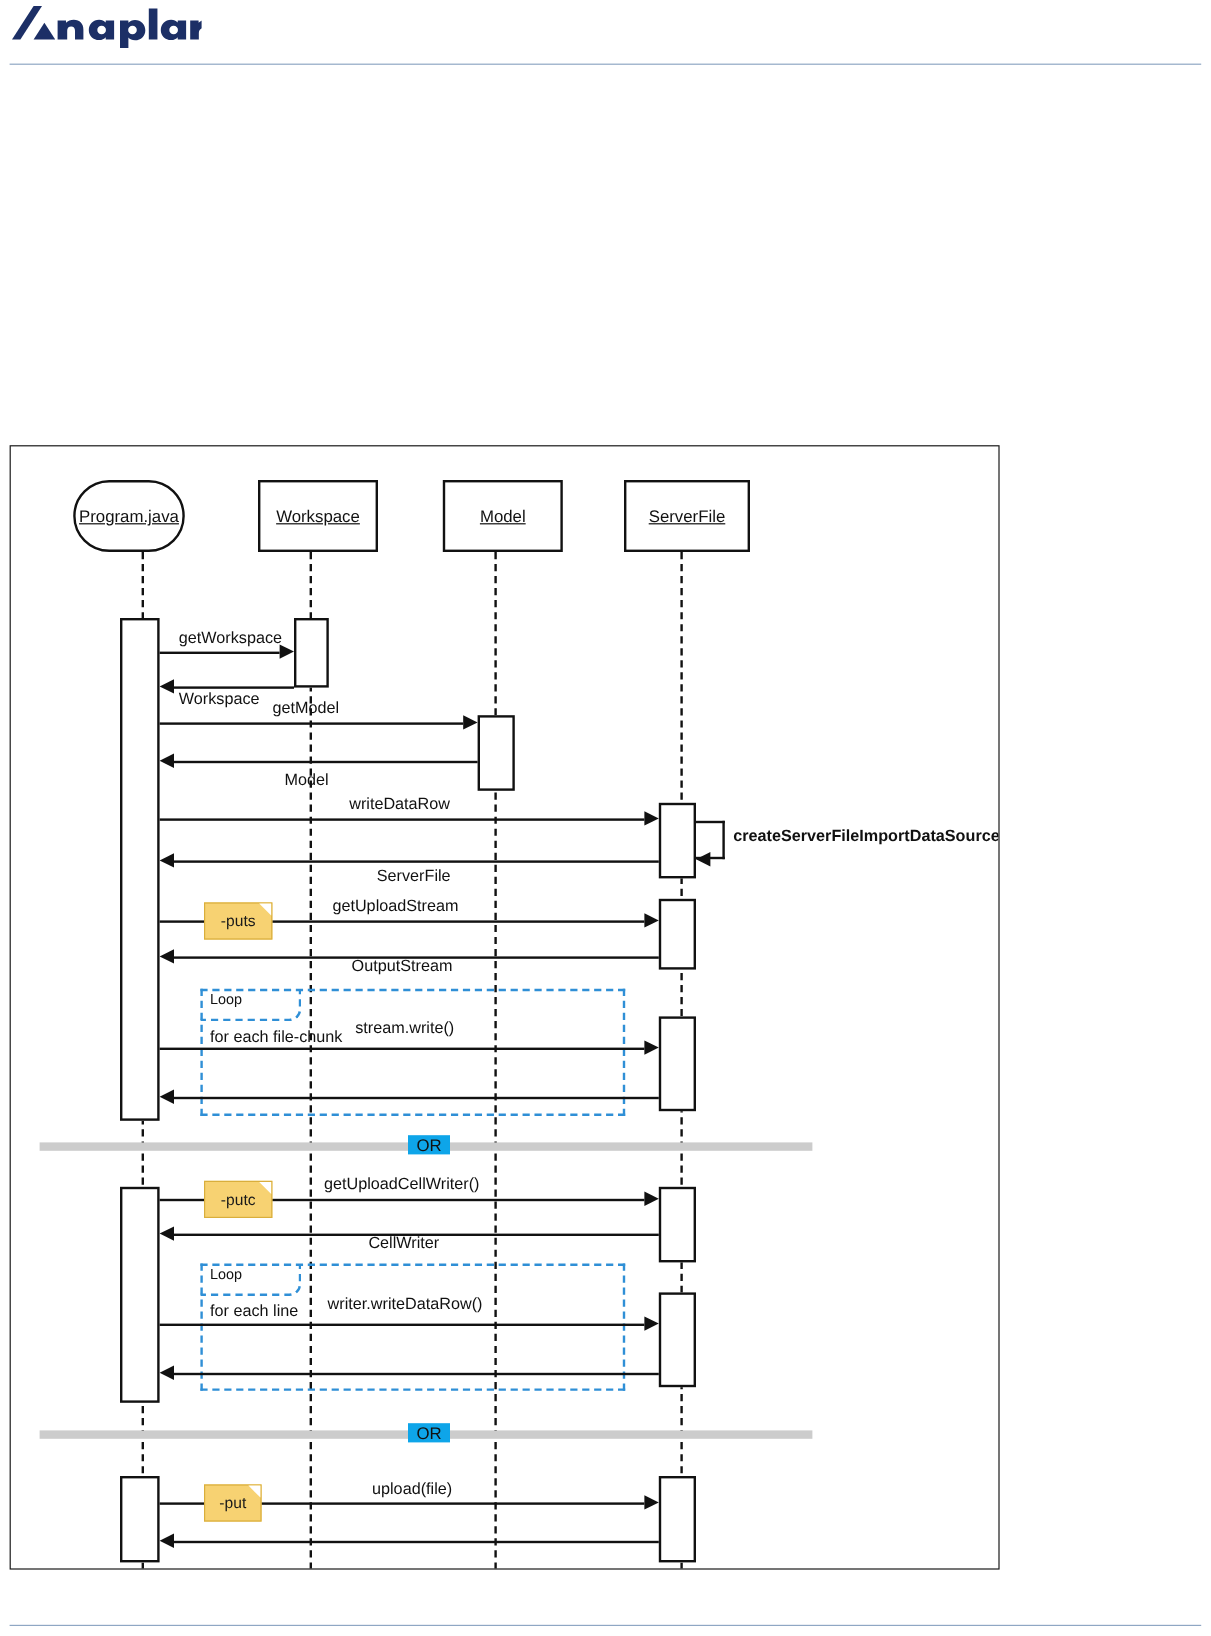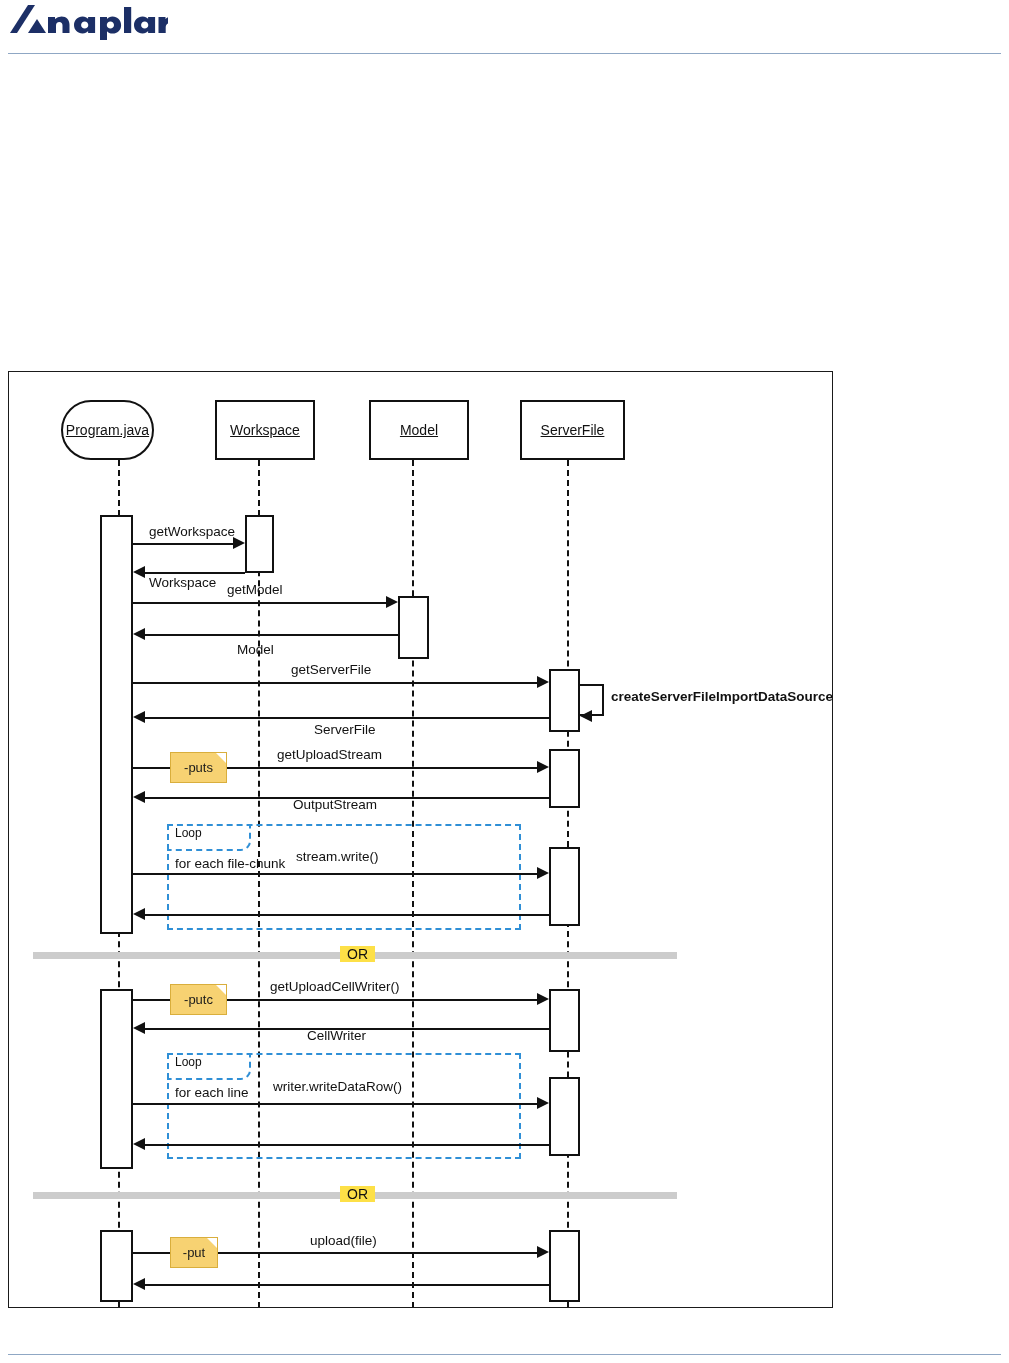--- a/index.html
+++ b/index.html
@@ -162,21 +162,21 @@
   
   .or-sep {
     position: absolute;
     height: 7px;
     background: #cccccc;
   }
   .or-text {
     position: absolute;
     font-size: 14px;
     color: #111111;
-    background: #fde047;
+    background: #0ea5e9;
     padding: 0 7px;
     white-space: nowrap;
   }
 </style>
 </head>
 <body>
 
 <div id="page-header">
   <div id="brand-logo">
     <svg width="160" height="38" viewBox="0 0 160 38" aria-hidden="true">
@@ -236,21 +236,21 @@
   <div class="msg-label" style="left:140px; top:203px;">Workspace</div>
 
   <div class="msg-label" style="left:218px; top:210px;">getModel</div>
   <div class="msg-line" style="left:124px; top:230px; width:253px;"></div>
   <div class="arrow-head arrow-right" style="left:377px; top:224px;"></div>
 
   <div class="msg-line" style="left:136px; top:262px; width:253px;"></div>
   <div class="arrow-head arrow-left" style="left:124px; top:256px;"></div>
   <div class="msg-label" style="left:228px; top:270px;">Model</div>
 
-  <div class="msg-label" style="left:282px; top:290px;">getServerFile</div>
+  <div class="msg-label" style="left:282px; top:290px;">writeDataRow</div>
   <div class="msg-line" style="left:124px; top:310px; width:404px;"></div>
   <div class="arrow-head arrow-right" style="left:528px; top:304px;"></div>
 
   <div class="selfcall-box" style="left:571px; top:312px; width:24px; height:32px;"></div>
   <div class="arrow-head arrow-left" style="left:571px; top:338px;"></div>
   <div class="msg-label" style="left:602px; top:317px;font-weight:bold;">createServerFileImportDataSource</div>
 
   <div class="msg-line" style="left:136px; top:345px; width:404px;"></div>
   <div class="arrow-head arrow-left" style="left:124px; top:339px;"></div>
   <div class="msg-label" style="left:305px; top:350px;">ServerFile</div>

